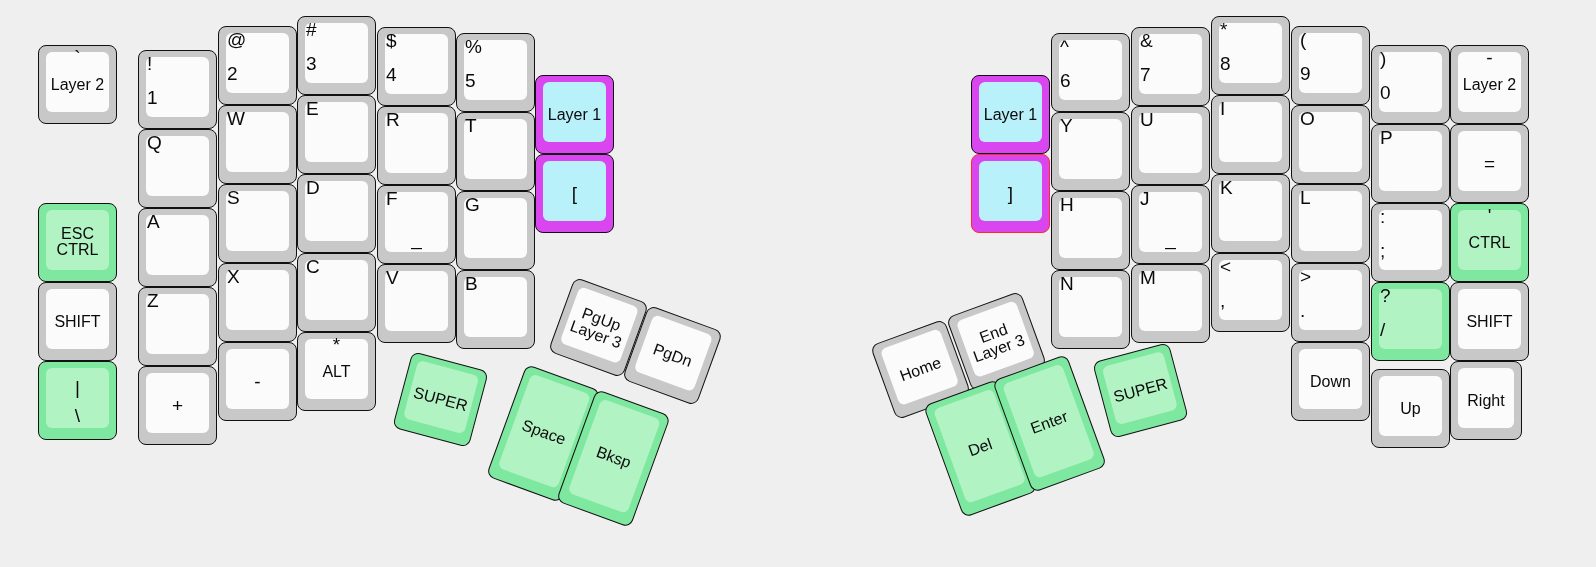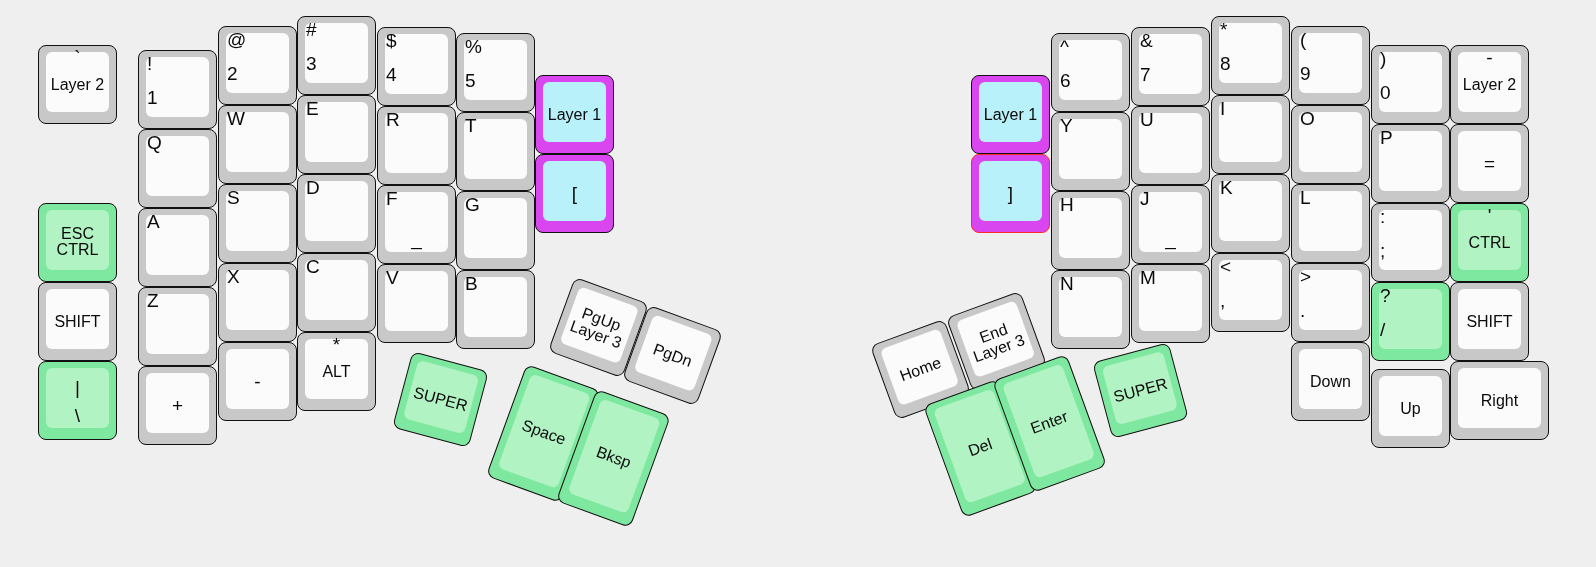--- a/index.html
+++ b/index.html
@@ -365,21 +365,21 @@
     </div>
     <div class="key green" style="left: 1450px; top: 203px; width: 79px; height: 79px;">
       <span class="cap"></span>
       <span class="lg topmark">'</span>
       <span class="lg ctr">CTRL</span>
     </div>
     <div class="key" style="left: 1450px; top: 282px; width: 79px; height: 79px;">
       <span class="cap"></span>
       <span class="lg ctr">SHIFT</span>
     </div>
-    <div class="key" style="left: 1450px; top: 361px; width: 99px; height: 79px;">
+    <div class="key" style="left: 1450px; top: 361px; width: 72px; height: 79px;">
       <span class="cap"></span>
       <span class="lg ctr">Right</span>
     </div>
     <div class="key green" style="left: 400.5px; top: 359.5px; width: 79px; height: 79px; transform: rotate(15deg);">
       <span class="cap"></span>
       <span class="lg ctr">SUPER</span>
     </div>
     <div class="key" style="left: 558.5px; top: 287.5px; width: 79px; height: 79px; transform: rotate(20deg);">
       <span class="cap"></span>
       <span class="lg ctr2">PgUp

